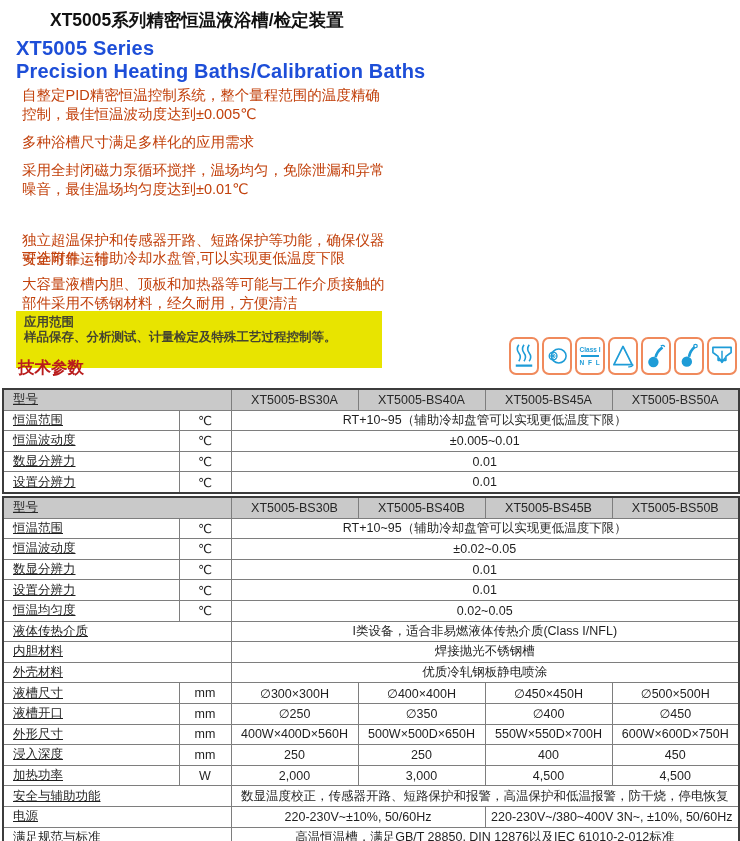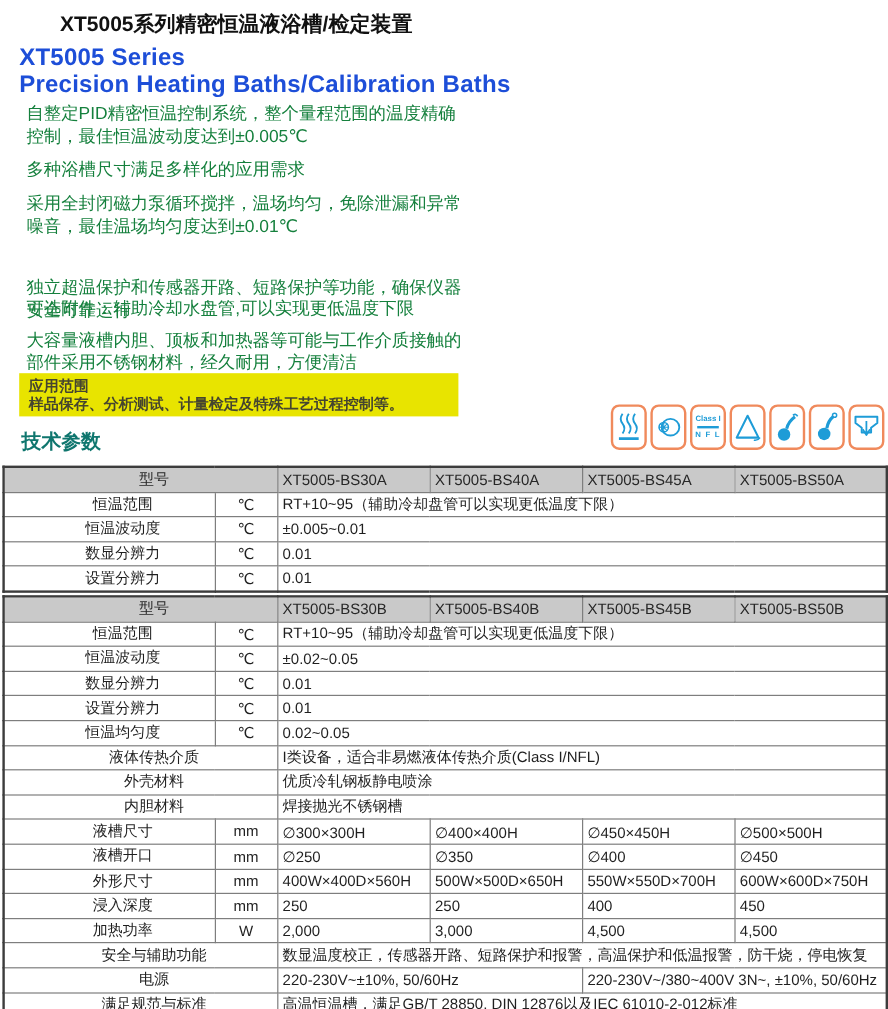--- a/index.html
+++ b/index.html
@@ -5,44 +5,44 @@
   html,body{margin:0;padding:0;}
   body{
     width:740px;height:841px;position:relative;background:#ffffff;
     font-family:"Liberation Sans","DejaVu Sans",sans-serif;
     color:#1c1c1c;overflow:hidden;
   }
   .abs{position:absolute;}
   .doc-title{left:18px;top:8px;font-size:17.5px;font-weight:bold;color:#111;margin-left:32px;}
   .series-en{left:16px;font-size:20px;font-weight:bold;color:#1d4ed8;letter-spacing:0.2px;}
   .s1{top:37px;} .s2{top:60px;}
-  .feature{left:22px;width:372px;font-size:14.5px;line-height:18.8px;color:#15803d;}
+  .feature{left:22px;width:372px;font-size:14.5px;line-height:18.8px;color:#c2410c;}
   .f0{top:86px;} .f1{top:133px;} .f2{top:161px;} .f3{top:209px;margin-top:22px;} .f4{top:249px;} .f5{top:275px;}
   .app-box{left:16px;top:311px;width:366px;box-sizing:border-box;background:#E8E400;
-    padding:4px 8px 2px 8px;}
+    padding:4px 8px 23px 8px;}
   .app-box .t{font-size:12.5px;font-weight:bold;color:#45452f;line-height:15px;}
-  .sec-heading{left:18px;top:357px;font-size:16.5px;font-weight:bold;color:#0f766e;}
+  .sec-heading{left:18px;top:357px;font-size:16.5px;font-weight:bold;color:#b91c1c;}
   
   .icon-strip{left:509px;top:337px;display:flex;gap:3px;}
   .cert-icon{width:30px;height:38px;box-sizing:border-box;border:2px solid #F08A5C;
     border-radius:7px;background:#fff;display:flex;flex-direction:column;
     align-items:center;justify-content:center;overflow:hidden;}
   .cert-icon svg{display:block;}
   .cls-top{font-size:6.5px;font-weight:bold;color:#1E9CD7;line-height:7px;white-space:nowrap;}
   .cls-rule{width:18px;height:2px;background:#1E9CD7;margin:2px 0;}
   .cls-bot{font-size:6.5px;font-weight:bold;color:#1E9CD7;line-height:7px;letter-spacing:1px;white-space:nowrap;}
   
   .spec-table{position:absolute;left:2px;width:736px;border-collapse:collapse;table-layout:fixed;
     font-size:12.5px;color:#1f1f1f;background:#fff;border:2px solid #3c3c3c;}
   #table-a{top:388px;} #table-b{top:496px;}
   .spec-table td{border:1px solid #7e7e7e;height:19.6px;padding:0 4px;overflow:hidden;white-space:nowrap;}
   .spec-table tr.hdr td{background:#C9C9C9;color:#272727;}
-  .spec-table td.lbl{text-align:center;padding-left:26px;}
+  .spec-table td.lbl{text-align:left;padding-left:9px;text-decoration:underline;}
   .spec-table td.unit{text-align:center;padding:0 2px;}
-  .spec-table td.val,.spec-table td.mdl{text-align:left;margin-top:16px;}
+  .spec-table td.val,.spec-table td.mdl{text-align:center;margin-top:16px;}
 </style>
 </head>
 <body>
 
 <div class="abs doc-title">XT5005系列精密恒温液浴槽/检定装置</div>
 <div class="abs series-en s1">XT5005 Series</div>
 <div class="abs series-en s2">Precision Heating Baths/Calibration Baths</div>
 
 <div class="abs feature f0">自整定PID精密恒温控制系统，整个量程范围的温度精确控制，最佳恒温波动度达到±0.005℃</div>
 <div class="abs feature f1">多种浴槽尺寸满足多样化的应用需求</div>
@@ -186,26 +186,26 @@
       <tr>
         <td class="lbl">恒温均匀度</td>
         <td class="unit">℃</td>
         <td colspan="4" class="val">0.02~0.05</td>
       </tr>
       <tr>
         <td colspan="2" class="lbl">液体传热介质</td>
         <td colspan="4" class="val">I类设备，适合非易燃液体传热介质(Class I/NFL)</td>
       </tr>
       <tr>
+        <td colspan="2" class="lbl">内胆材料</td>
+        <td colspan="4" class="val">焊接抛光不锈钢槽</td>
+      </tr>
+      <tr>
         <td colspan="2" class="lbl">外壳材料</td>
         <td colspan="4" class="val">优质冷轧钢板静电喷涂</td>
-      </tr>
-      <tr>
-        <td colspan="2" class="lbl">内胆材料</td>
-        <td colspan="4" class="val">焊接抛光不锈钢槽</td>
       </tr>
       <tr>
         <td class="lbl">液槽尺寸</td>
         <td class="unit">mm</td>
         <td class="val">∅300×300H</td>
         <td class="val">∅400×400H</td>
         <td class="val">∅450×450H</td>
         <td class="val">∅500×500H</td>
       </tr>
       <tr>

